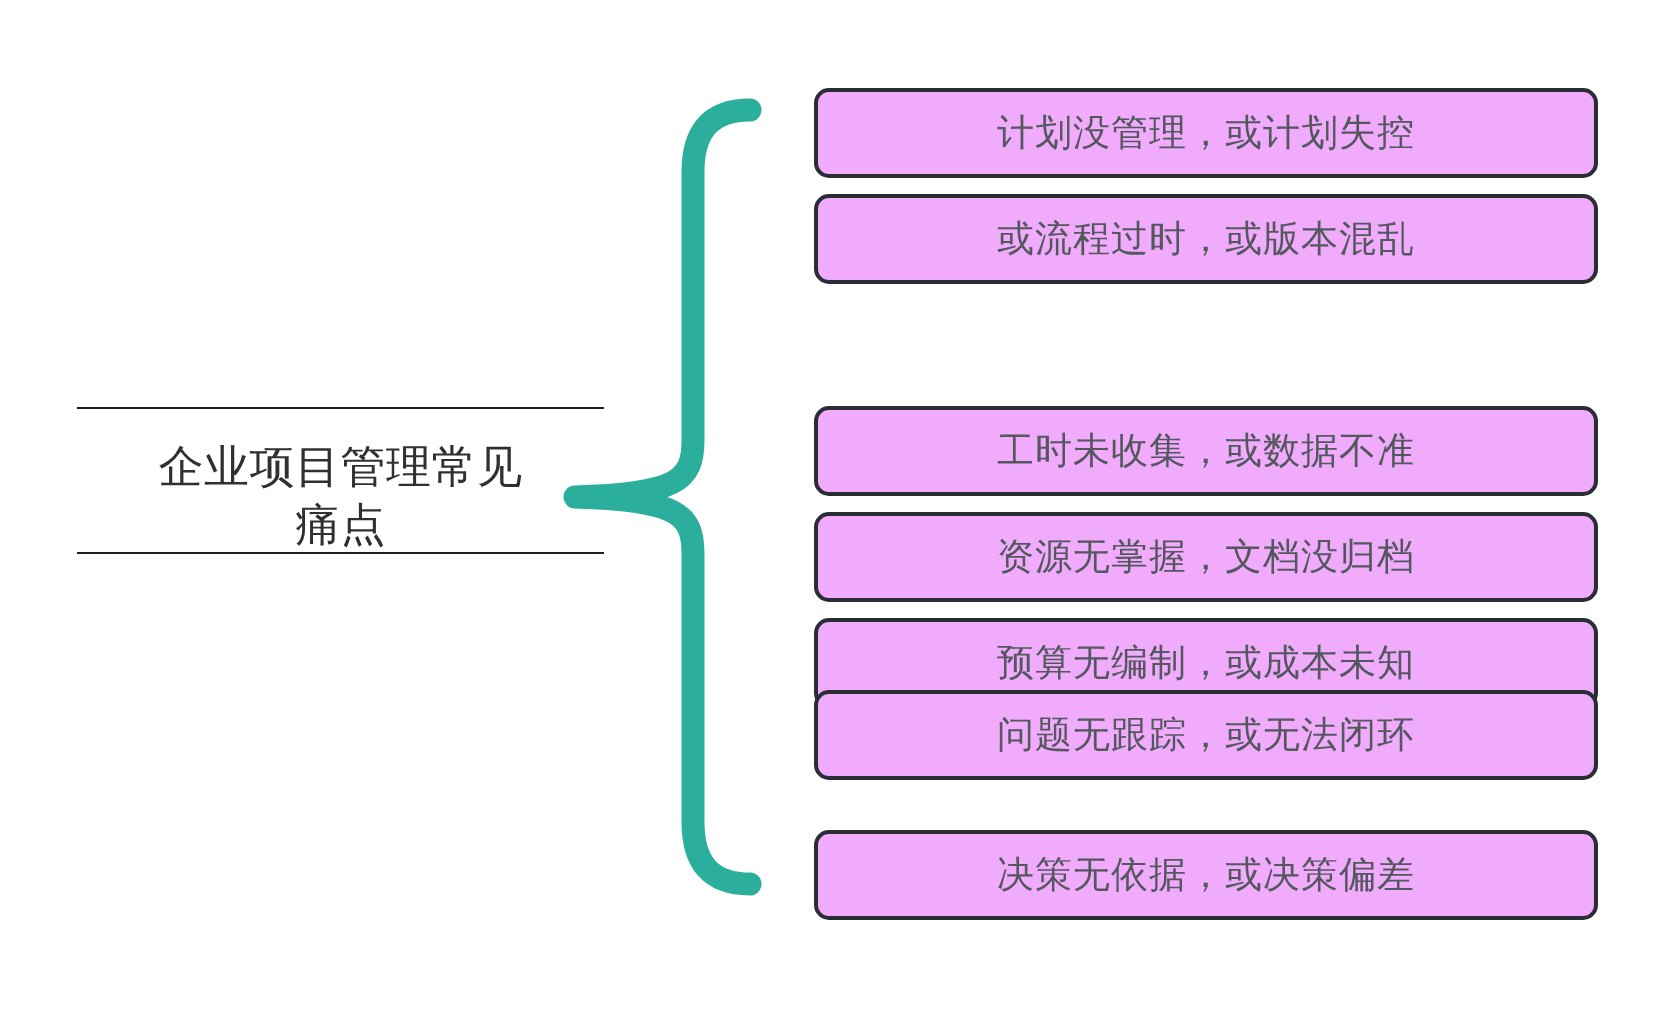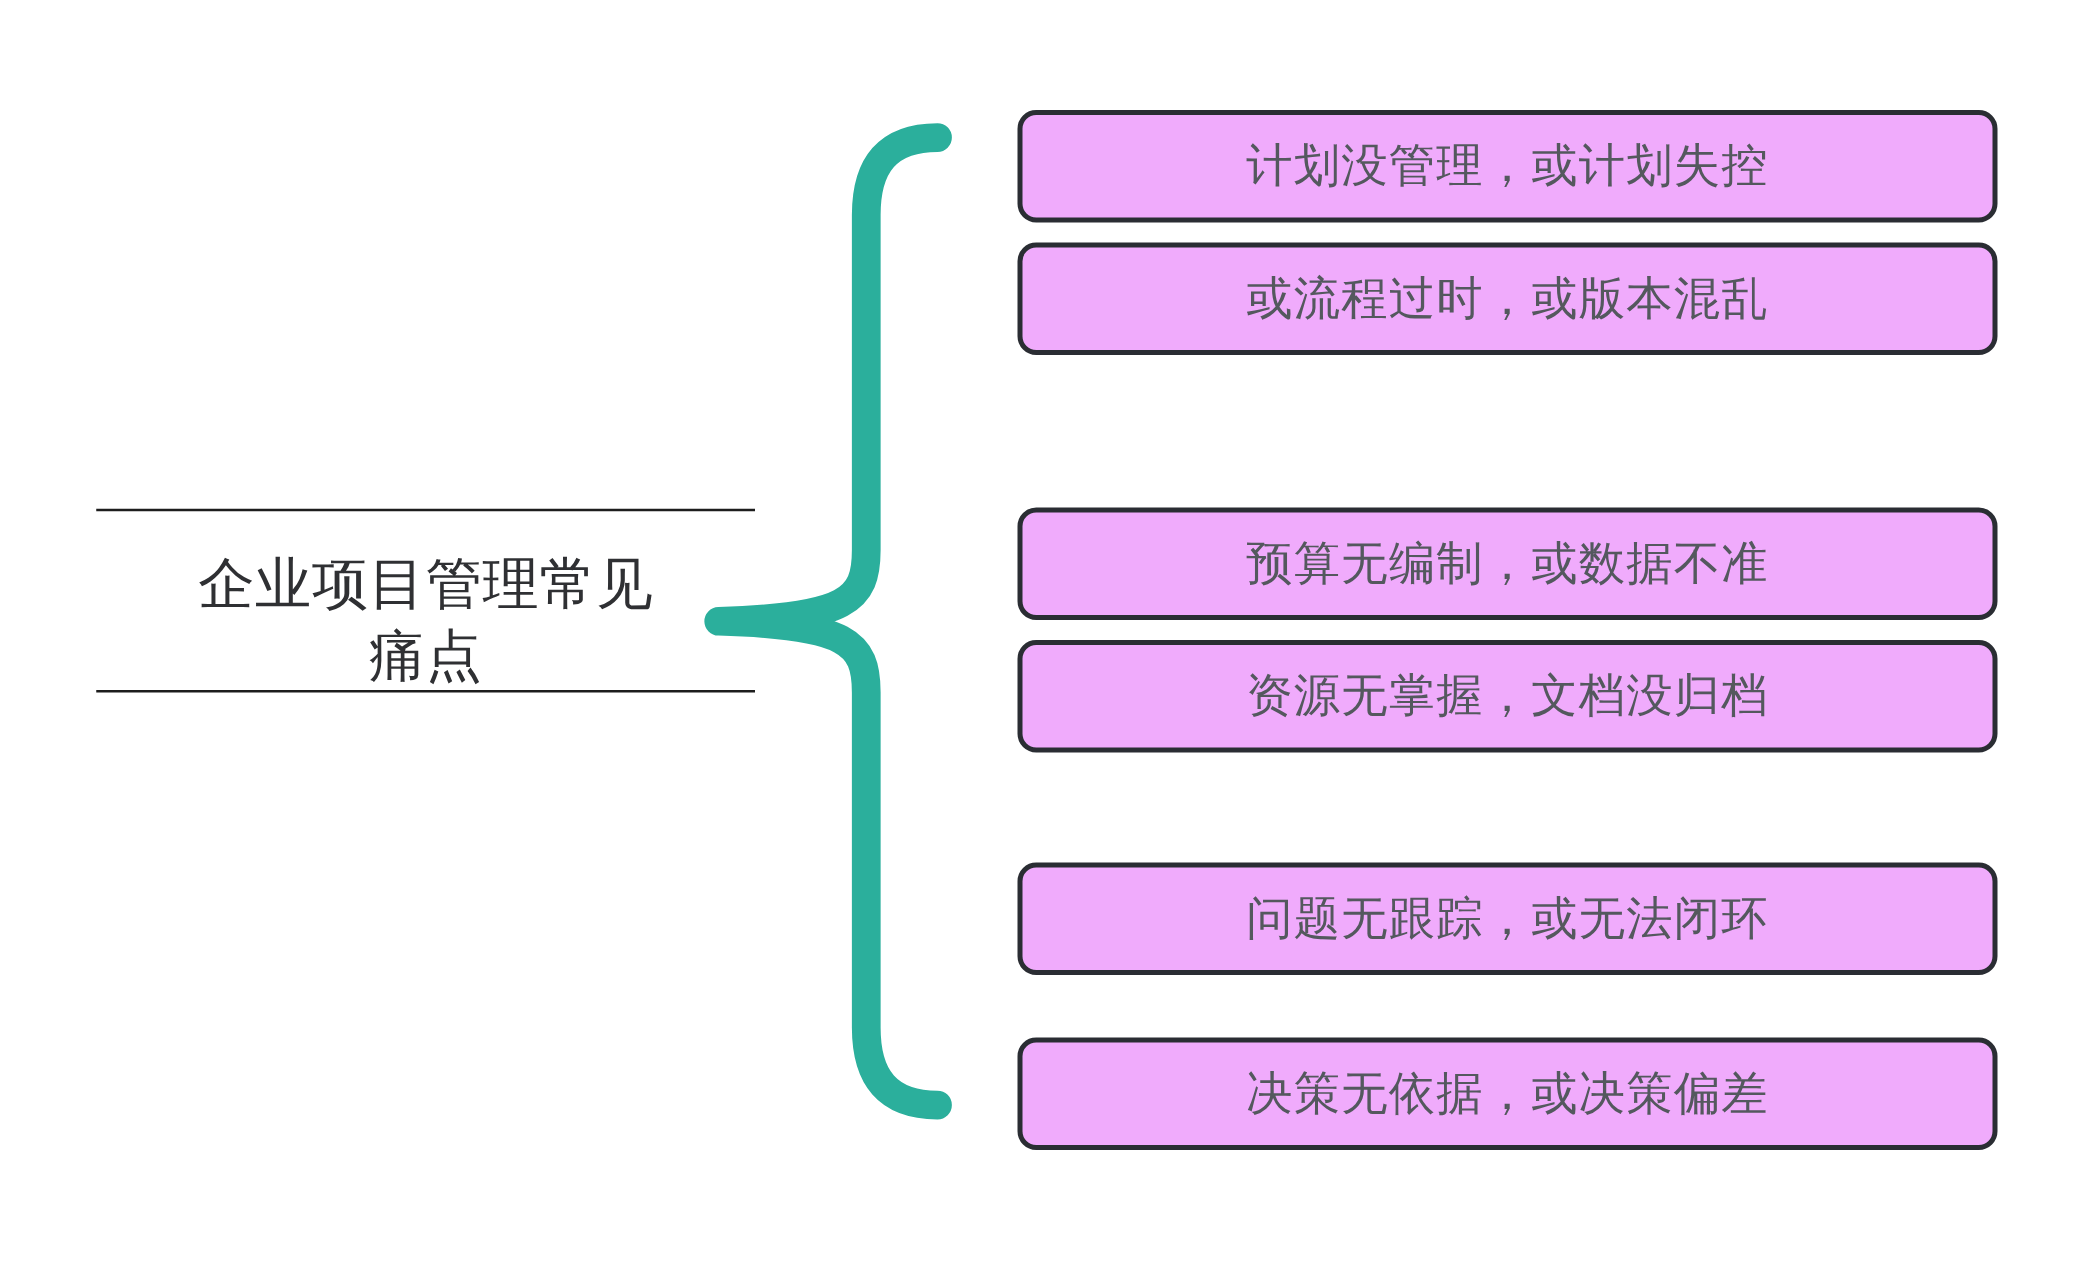--- a/index.html
+++ b/index.html
@@ -123,27 +123,30 @@
     <div class="leaf-box" style="top:0px">
       <span class="leaf-label">计划没管理，或计划失控</span>
     </div>
 
     <div class="leaf-box" style="top:106px">
       <span class="leaf-label">或流程过时，或版本混乱</span>
     </div>
 
 
     <div class="leaf-box" style="top:318px">
-      <span class="leaf-label">预算无编制，或数据不准</span>
+      <span class="leaf-label">工时未收集，或数据不准</span>
     </div>
 
     <div class="leaf-box" style="top:424px">
       <span class="leaf-label">资源无掌握，文档没归档</span>
     </div>
 
+    <div class="leaf-box" style="top:530px">
+      <span class="leaf-label">预算无编制，或成本未知</span>
+    </div>
 
     <div class="leaf-box" style="top:602px">
       <span class="leaf-label">问题无跟踪，或无法闭环</span>
     </div>
 
     <div class="leaf-box" style="top:742px">
       <span class="leaf-label">决策无依据，或决策偏差</span>
     </div>
 
   </div>

